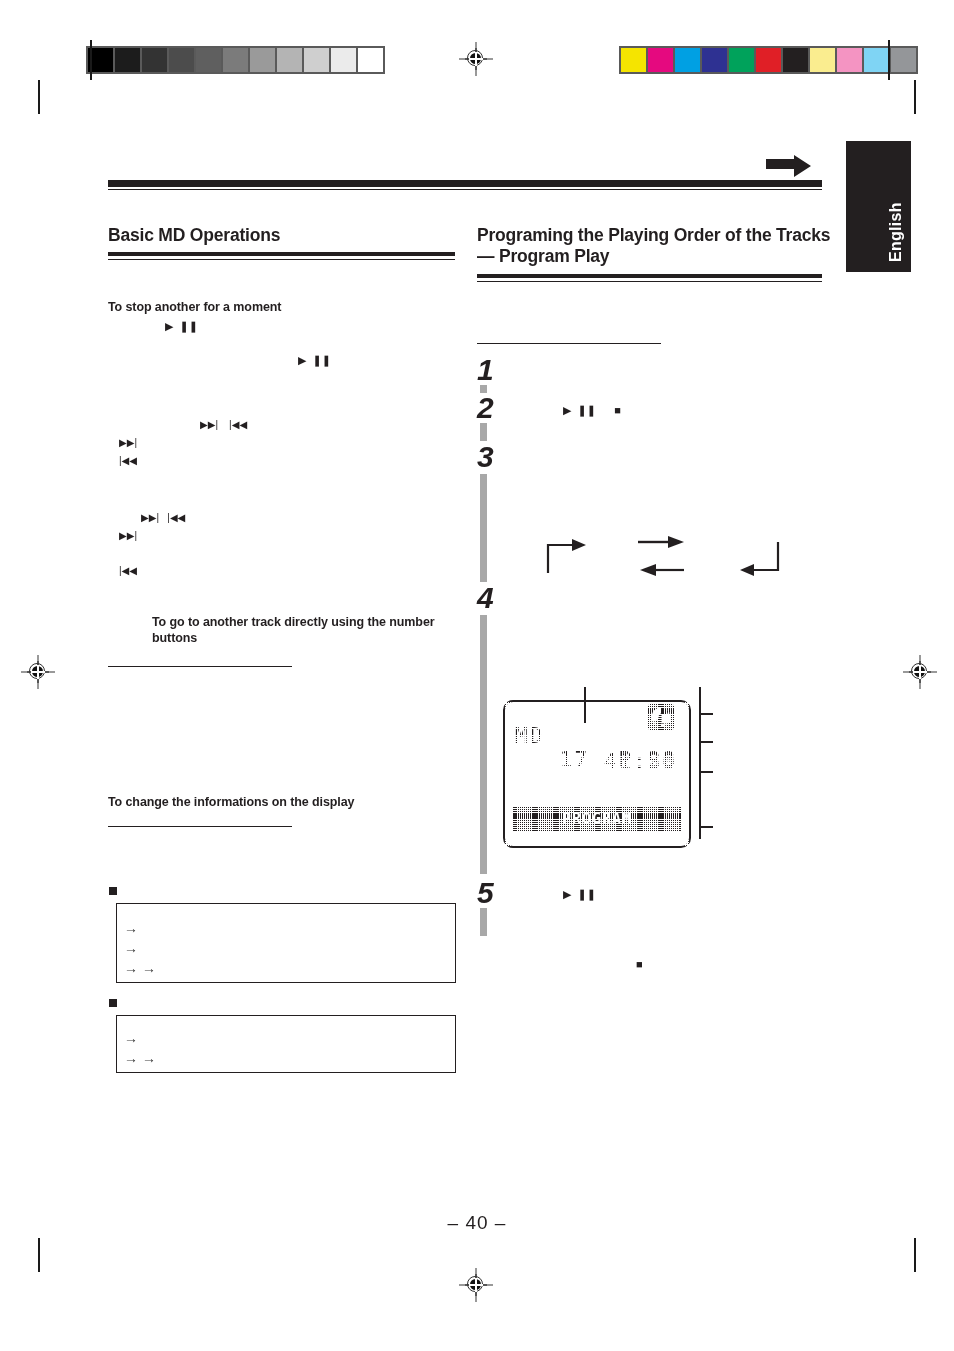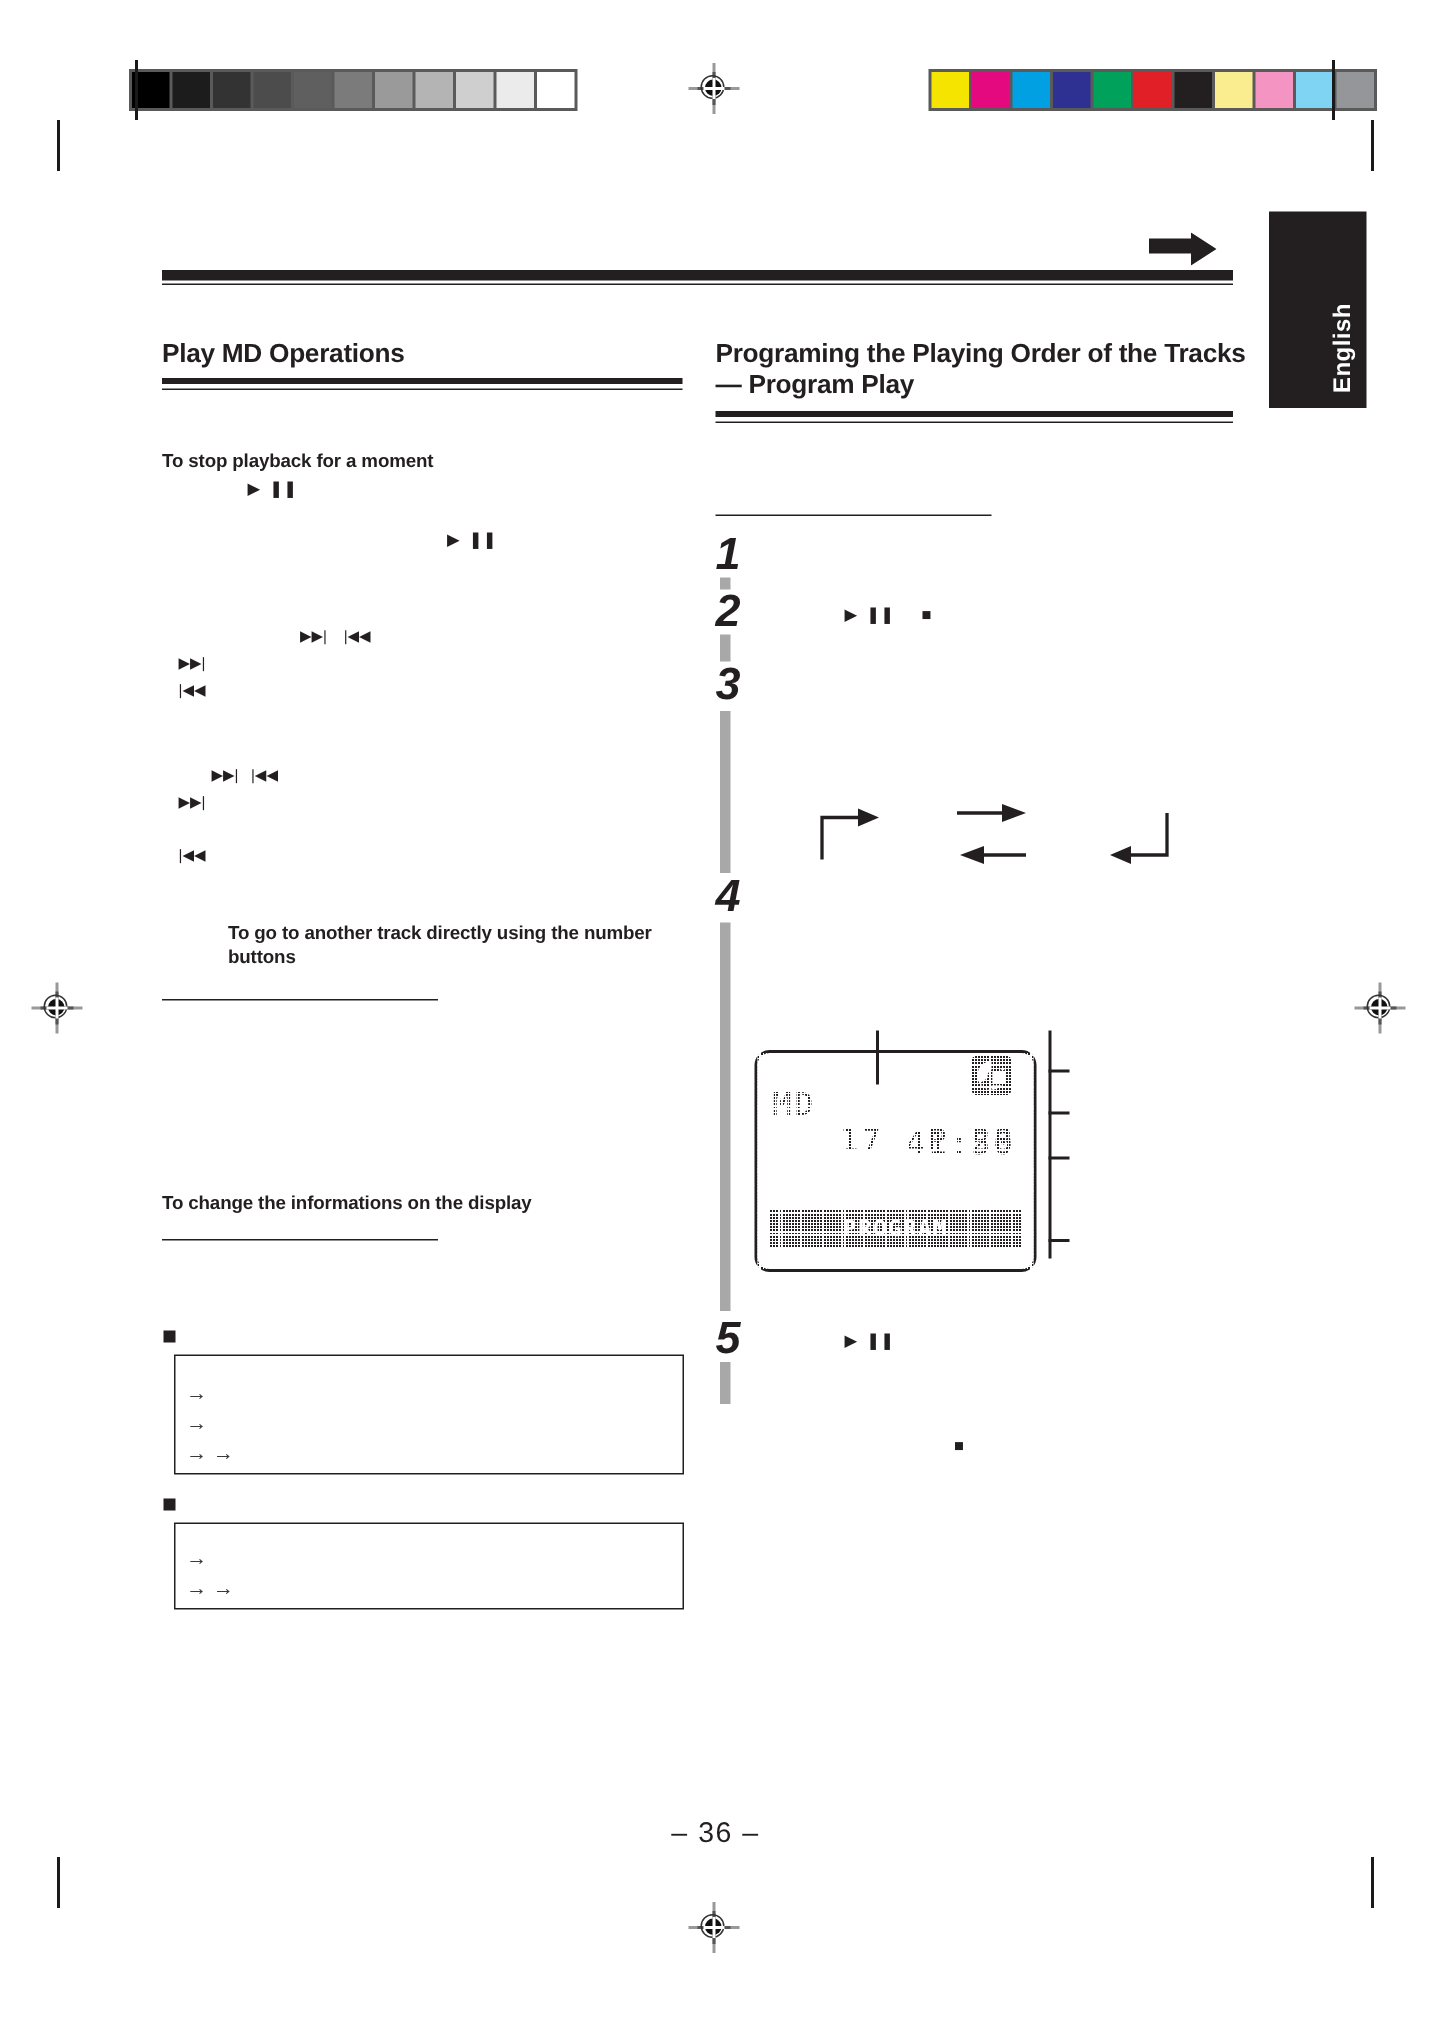--- a/index.html
+++ b/index.html
@@ -385,25 +385,25 @@
   <div class="rule-top-thick"></div>
   <div class="rule-top-hair"></div>
   <svg class="header-arrow" viewBox="0 0 45 22">
     <polygon points="0,4 28,4 28,0 45,11 28,22 28,14 0,14" fill="#231f20"></polygon>
   </svg>
 
   <div class="lang-tab">
     <span>English</span>
   </div>
 
-  <div class="sec-head" style="left:108px;top:225px;width:370px;">Play MD Operations</div>
+  <div class="sec-head" style="left:108px;top:225px;width:370px;">Basic MD Operations</div>
   <div class="sec-rule-thick" style="left:108px;top:252px;width:347px;"></div>
   <div class="sec-rule-hair" style="left:108px;top:259px;width:347px;"></div>
 
-  <div class="sub-head" style="left:108px;top:300px;width:350px;">To stop playback for a moment</div>
+  <div class="sub-head" style="left:108px;top:300px;width:350px;">To stop another for a moment</div>
   <div class="glyphs g-play" style="left:165px;top:320px;">▶  ❚❚</div>
   <div class="glyphs g-play" style="left:298px;top:354px;">▶  ❚❚</div>
 
   <div class="glyphs g-small" style="left:200px;top:418px;">▶▶|    |◀◀</div>
   <div class="glyphs g-small" style="left:119px;top:436px;">▶▶|</div>
   <div class="glyphs g-small" style="left:119px;top:454px;">|◀◀</div>
 
   <div class="glyphs g-small" style="left:141px;top:511px;">▶▶|   |◀◀</div>
   <div class="glyphs g-small" style="left:119px;top:529px;">▶▶|</div>
   <div class="glyphs g-small" style="left:119px;top:564px;">|◀◀</div>
@@ -488,15 +488,15 @@
   <div class="lead" style="left:699px;top:741px;width:14px;height:1.6px;"></div>
   <div class="lead" style="left:699px;top:771px;width:14px;height:1.6px;"></div>
   <div class="lead" style="left:699px;top:826px;width:14px;height:1.6px;"></div>
 
   <div class="step-num" style="left:477px;top:878px;">5</div>
   <div class="glyphs g-play" style="left:563px;top:888px;">▶  ❚❚</div>
   <div class="step-bar" style="left:480px;top:908px;height:28px;"></div>
 
   <div class="glyphs" style="left:636px;top:958px;font-size:11px;">■</div>
 
-  <div class="folio">– 36 –</div>
+  <div class="folio">– 40 –</div>
 
 </div>
 
 </body></html>

